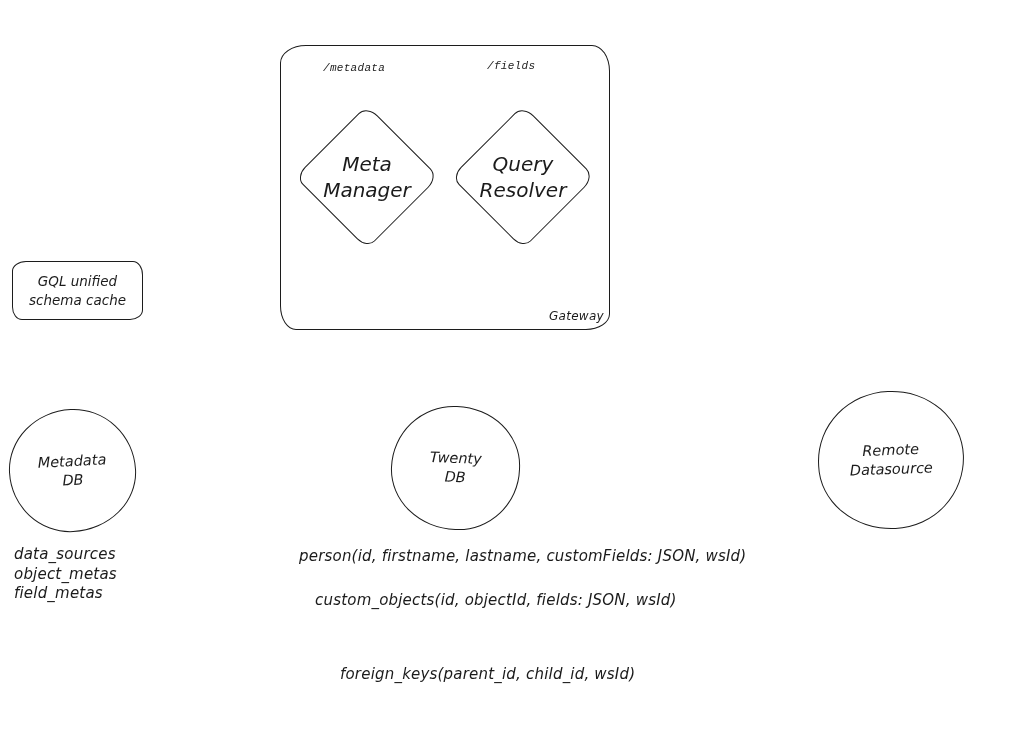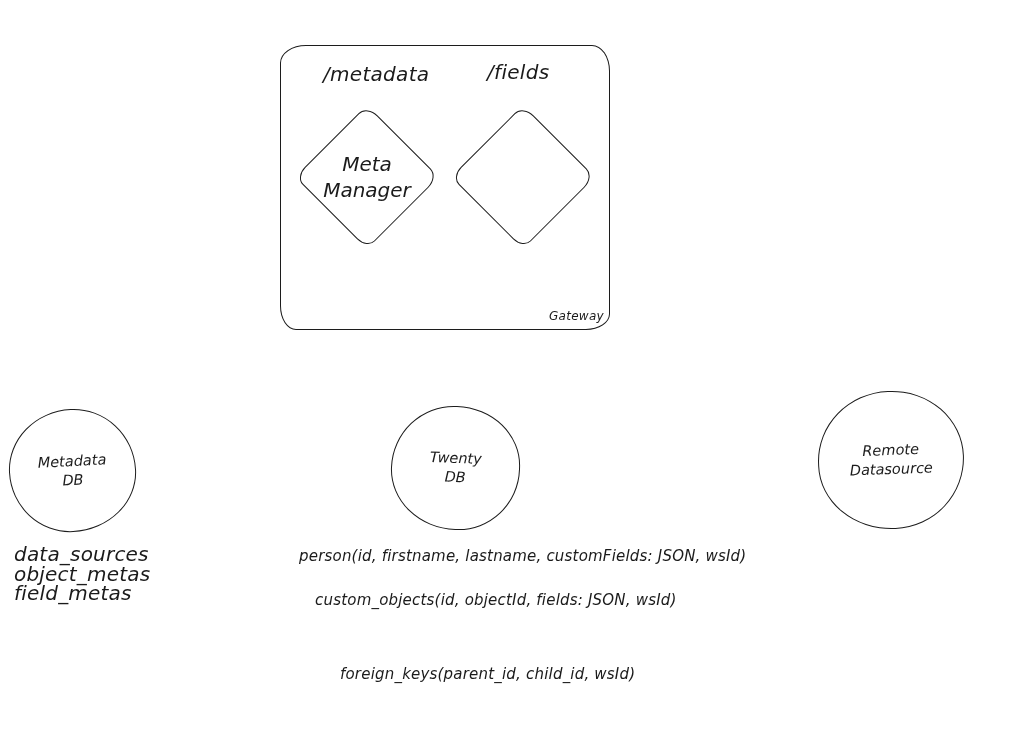--- a/index.html
+++ b/index.html
@@ -23,22 +23,23 @@
   .gateway-box {
     position: absolute;
     left: 280px; top: 45px;
     width: 330px; height: 285px;
     border: 1.7px solid #1c1c1c;
     border-radius: 26px 18px 24px 16px / 18px 26px 16px 24px;
     box-sizing: border-box;
   }
   .endpoint {
     position: absolute;
-    font-size: 20px;
+    font-size: 11px;
     letter-spacing: 0.3px;
+    font-family: Liberation Mono, monospace;
   }
   .ep-metadata { left: 42px; top: 16px; }
   .ep-graphql  { left: 206px; top: 14px; }
   .gateway-label {
     position: absolute;
     right: 5px; bottom: 6px;
     font-size: 12px;
     letter-spacing: 0.3px;
   }
 
@@ -120,21 +121,21 @@
   
   .table-text {
     position: absolute;
     font-size: 15px;
     letter-spacing: 0.2px;
     white-space: nowrap;
   }
   .metadata-tables {
     position: absolute;
     left: 14px; top: 545px;
-    font-size: 20px;
+    font-size: 15px;
     letter-spacing: 0.2px;
     line-height: 19.5px;
   }
   .t-person  { left: 299px; top: 547px; }
   .t-custom  { left: 315px; top: 591px; }
   .t-foreign { left: 340px; top: 665px; }
   .t-remote  { left: 779px; top: 545px; }
 </style>
 </head>
 <body>
@@ -145,21 +146,27 @@
     <span class="endpoint ep-metadata prelines">/metadata</span>
     <span class="endpoint ep-graphql prelines">/fields</span>
     <span class="gateway-label">Gateway</span>
   </div>
 
   <div class="diamond d-meta"></div>
   <div class="diamond-label dl-meta prelines">Meta
 Manager</div>
 
   <div class="diamond d-query"></div>
+  <div class="diamond-label dl-query prelines">Query
+Resolver</div>
 
+  <div class="cache-box">
+    <span class="prelines">GQL unified
+schema cache</span>
+  </div>
 
   <div class="circle c-metadata">
     <span class="circle-inner prelines">Metadata
 DB</span>
   </div>
 
   <div class="circle c-twenty">
     <span class="circle-inner prelines">Twenty
 DB</span>
   </div>

